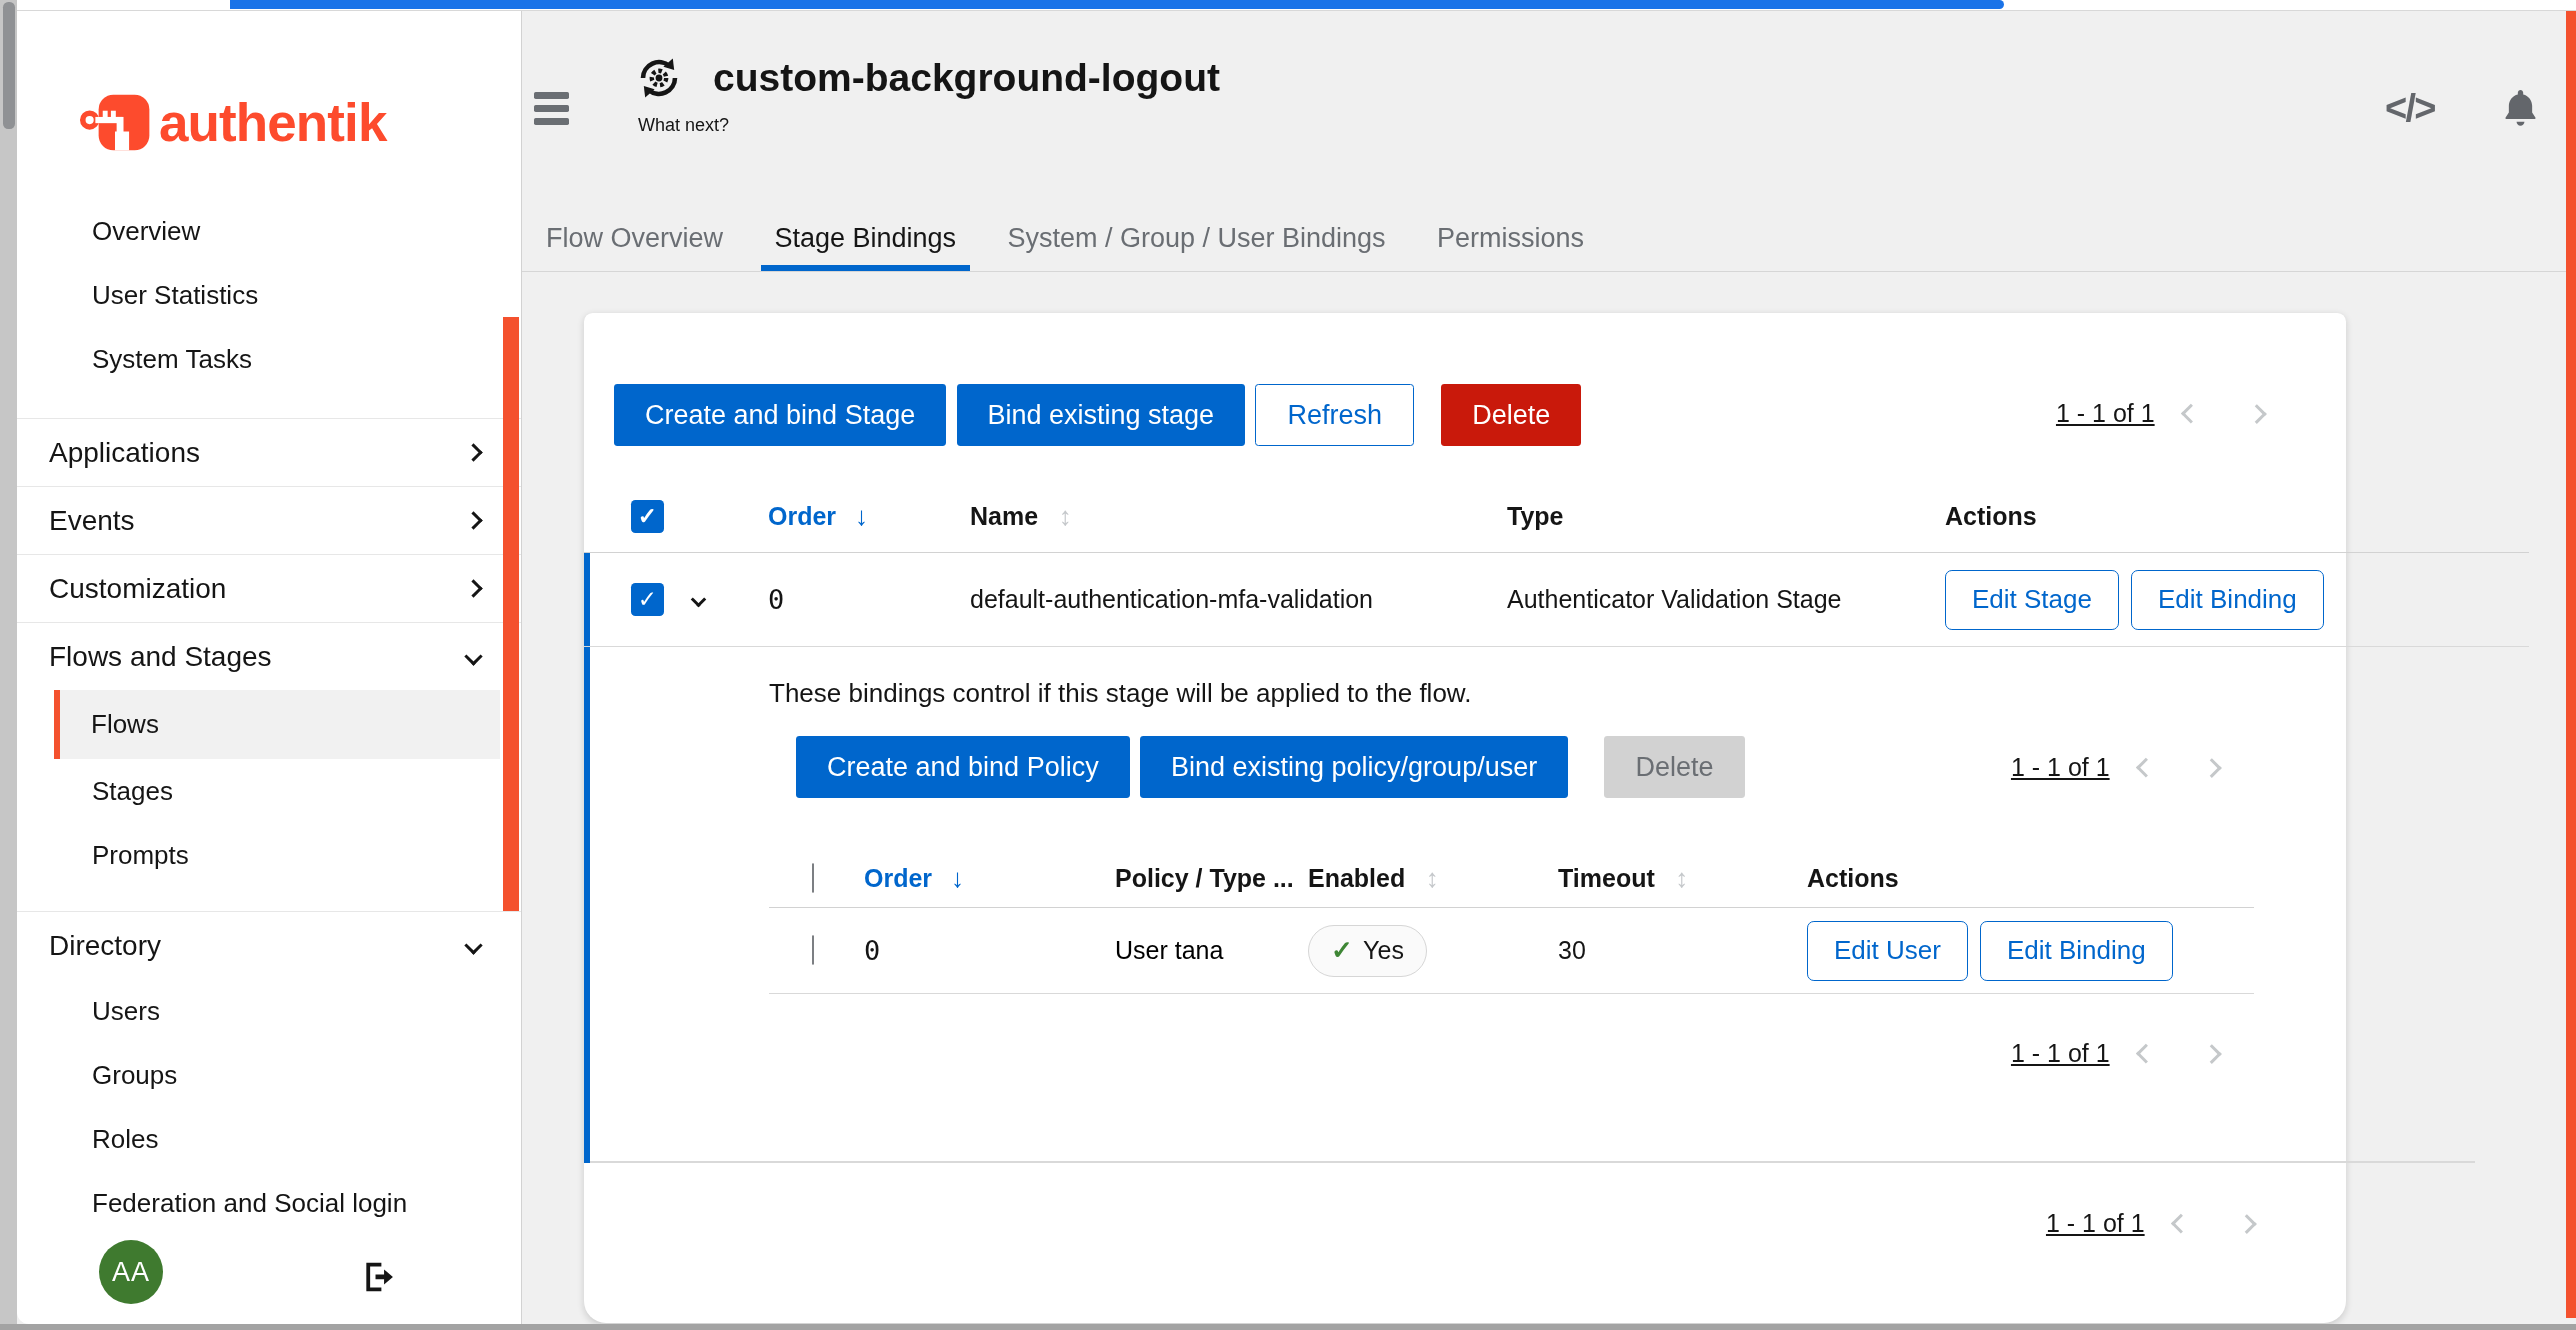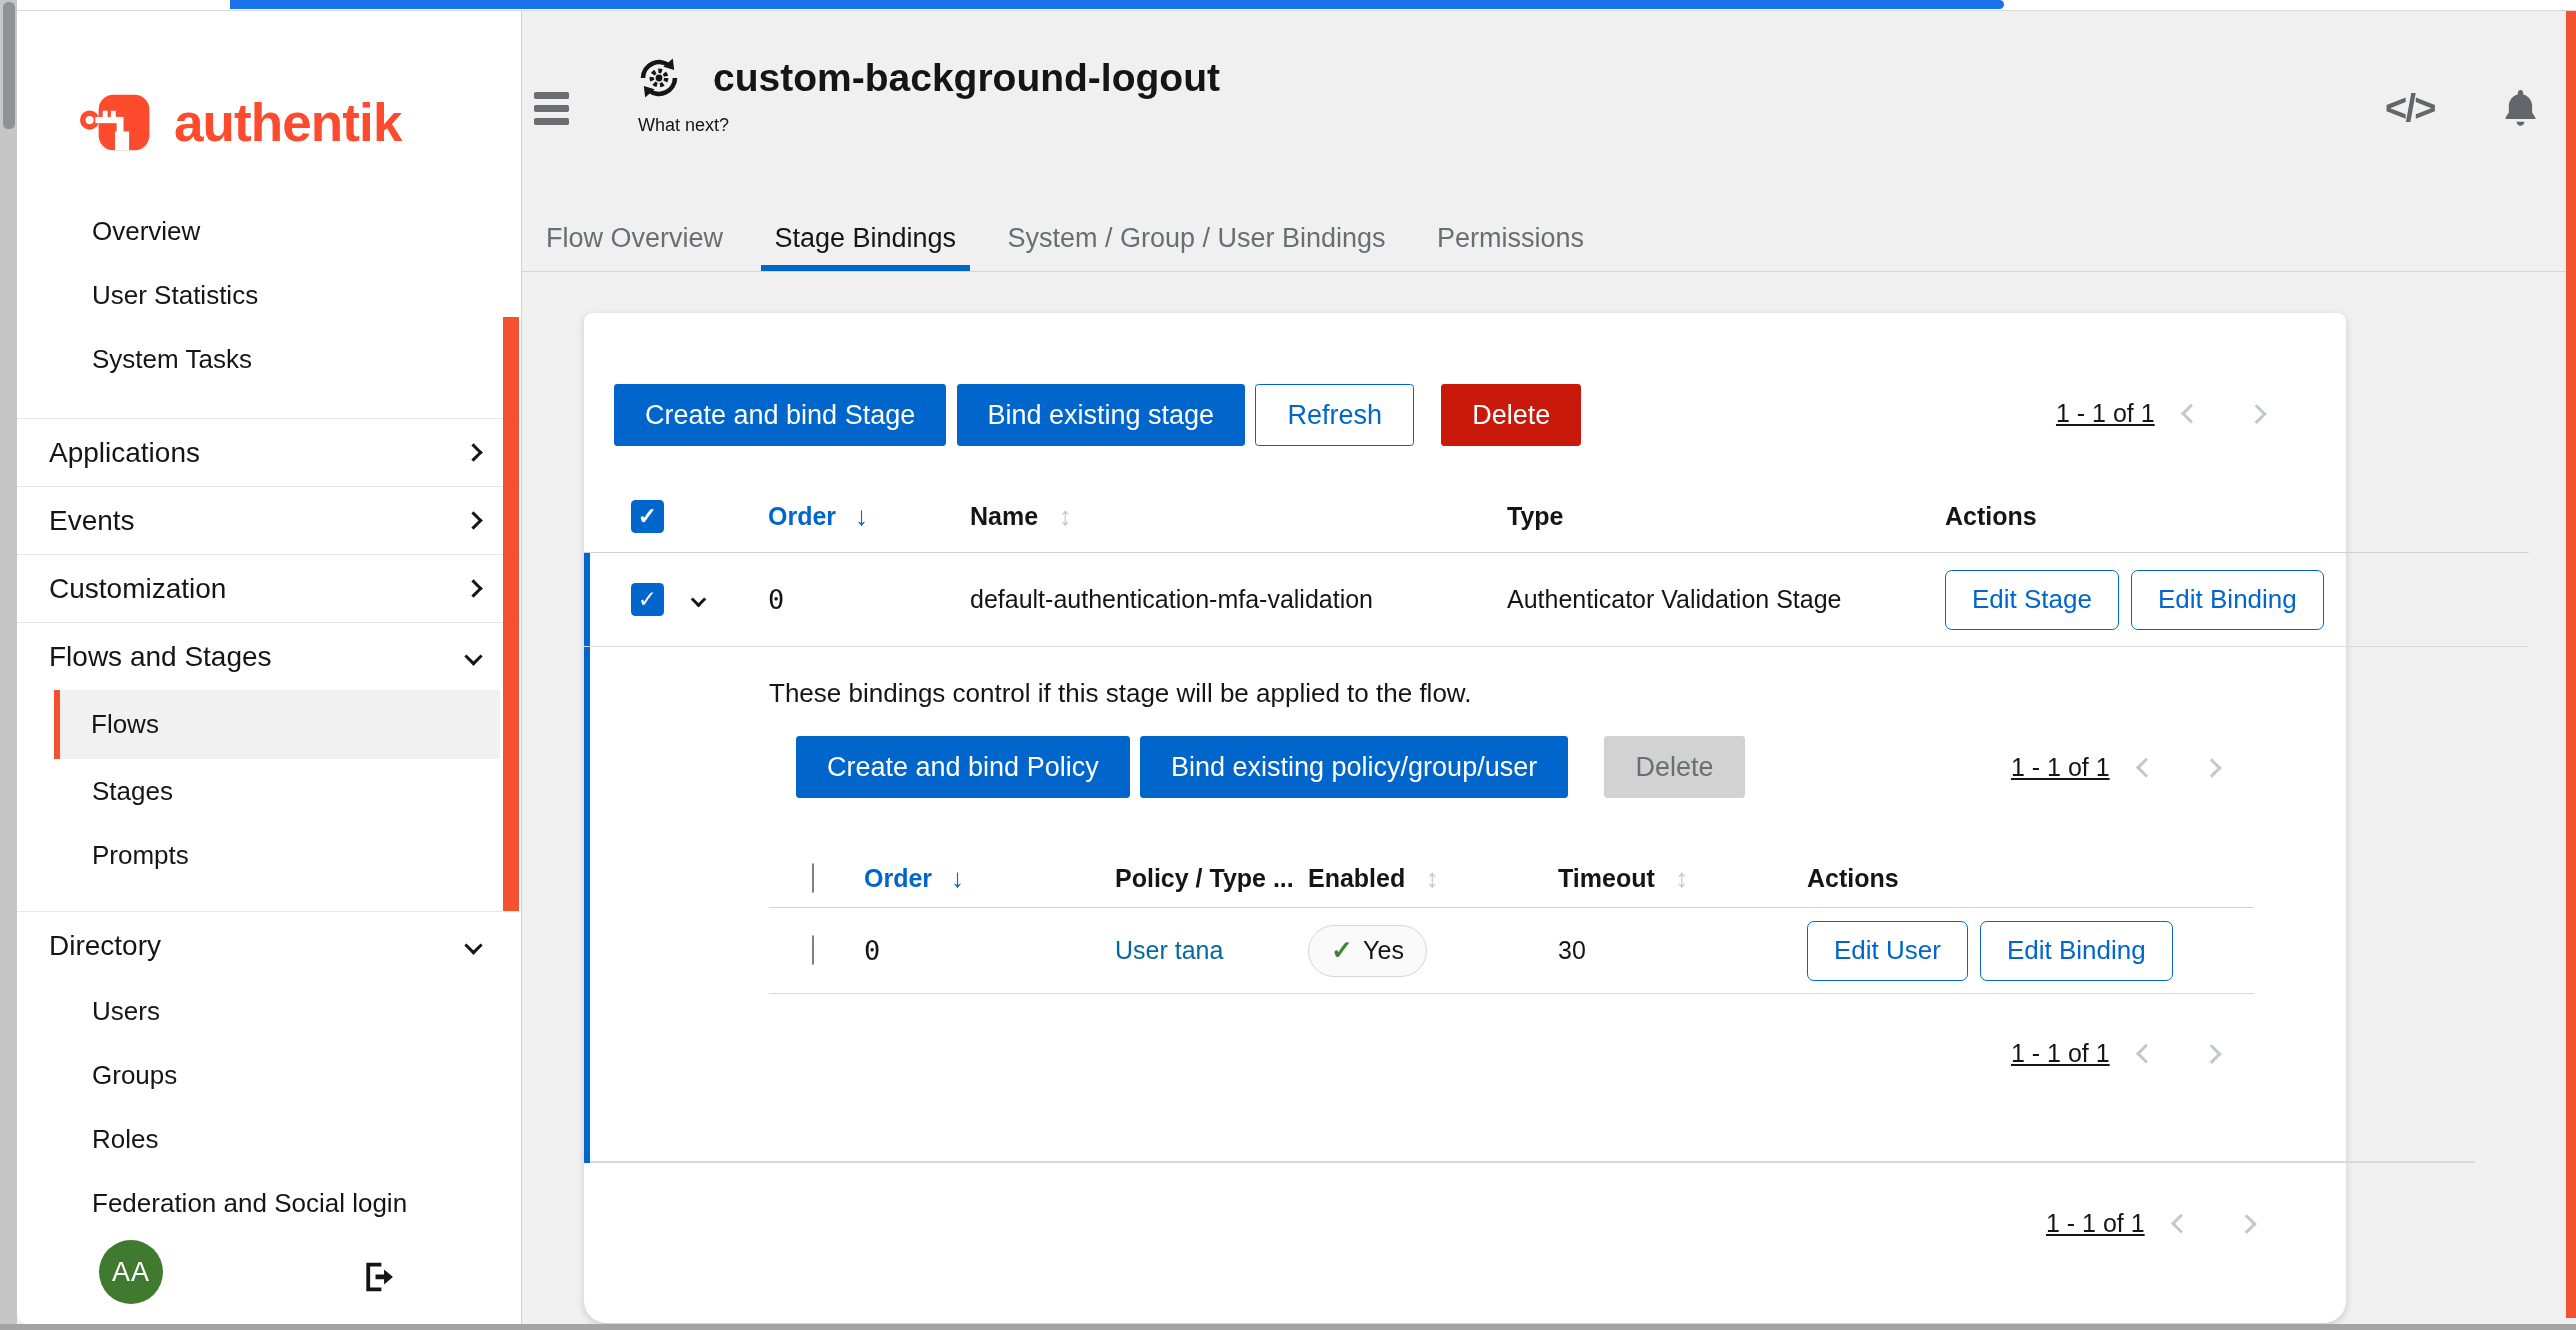--- a/index.html
+++ b/index.html
@@ -10,21 +10,21 @@
   .top-white-strip { position:absolute; left:0; top:0; width:2576px; height:11px; background:#ffffff; border-bottom:0.9px solid #d8d8d8; z-index:40; }
   .top-blue-bar { position:absolute; left:230px; top:0; width:1774px; height:9.4px; background:#1a73e8; border-radius:0 5.2px 5.2px 0; z-index:41; }
   .left-scroll-strip { position:absolute; left:0; top:0; width:17px; height:1331px; background:#c6c6c6; z-index:45; }
   .left-scroll-thumb { position:absolute; left:2.6px; top:1.7px; width:12px; height:127px; background:#8f9194; border-radius:5.2px; }
   .right-orange-strip { position:absolute; left:2566px; top:11px; width:10.3px; height:1307px; background:#f4512e; z-index:45; }
   .bottom-gray-strip { position:absolute; left:0; top:1324px; width:2576px; height:6.9px; background:#a3a3a3; z-index:46; }
 
   
   .sidebar { position:absolute; left:17px; top:11px; width:505px; height:1313px; background:#ffffff; border-right:0.9px solid #d2d2d2; border-radius:0 0 0 12px; z-index:20; }
   .logo-row { margin:70px 0 0 62px; height:82px; display:flex; align-items:center; }
-  .logo-word { font-size:53px; font-weight:600; color:#fd4b2d; letter-spacing:-0.9px; margin-left:23px; }
+  .logo-word { font-size:53px; font-weight:600; color:#fd4b2d; letter-spacing:-0.9px; margin-left:8px; }
   .nav { margin-top:36px; }
   .nav ul { list-style:none; }
   .nav-sub { height:64px; display:flex; align-items:center; padding-left:75px; font-size:26px; cursor:pointer; }
   .nav-secs { margin-top:27px; }
   .nav-sec { height:68px; display:flex; align-items:center; justify-content:space-between; padding:0 41px 0 32px; font-size:28px; border-top:0.9px solid #e7e7e7; cursor:pointer; }
   .subgroup .nav-sub { height:64px; }
   .nav-sub.active { height:69px; margin-right:20.6px; margin-left:37px; padding-left:31px; background:#f1f1f1; border-left:6.9px solid #f4512e; }
   .nav-sec.directory { margin-top:24px; }
   .chev { display:inline-block; width:13px; height:13px; border-top:3.4px solid #151515; border-right:3.4px solid #151515; }
   .chev-right { transform:rotate(45deg); }
@@ -85,21 +85,21 @@
   .sel-border { position:absolute; left:0; top:240px; width:6px; height:610px; background:#0066cc; }
 
   .exp-desc { position:absolute; left:185px; top:365px; font-size:26px; }
   .sub-toolbar { position:absolute; left:212px; top:423px; display:flex; gap:10.3px; }
   .sub-toolbar .btn-disabled { margin-left:26px; }
 
   .sub-tbl { position:absolute; left:185px; top:537px; width:1485px; }
   .sub-head, .sub-row { display:grid; grid-template-columns:52px 251px 193px 250px 249px auto; align-items:center; padding-left:43px; }
   .sub-head { height:58px; font-size:25px; font-weight:700; border-bottom:0.9px solid #d2d2d2; }
   .sub-row { height:86px; font-size:25px; border-bottom:0.9px solid #d9d9d9; }
-  .link { color:#0369a1; cursor:pointer;margin-top:14px; }
+  .link { color:#000000; cursor:pointer;margin-top:14px; }
   .pill { display:inline-flex; align-items:center; height:52px; padding:0 22px; border:1.7px solid #d6d6d6; border-radius:26px; background:#fafafa; gap:10.3px; font-size:25px; }
   .pill .pill-check { color:#3e8635; font-size:26px; font-weight:700; }
 
   .exp-divider { position:absolute; left:6px; top:848px; width:1885px; height:1.7px; background:#d9d9d9; }
 </style>
 </head>
 <body>
 
 <div class="top-white-strip"></div>
 <div class="top-blue-bar"></div>

